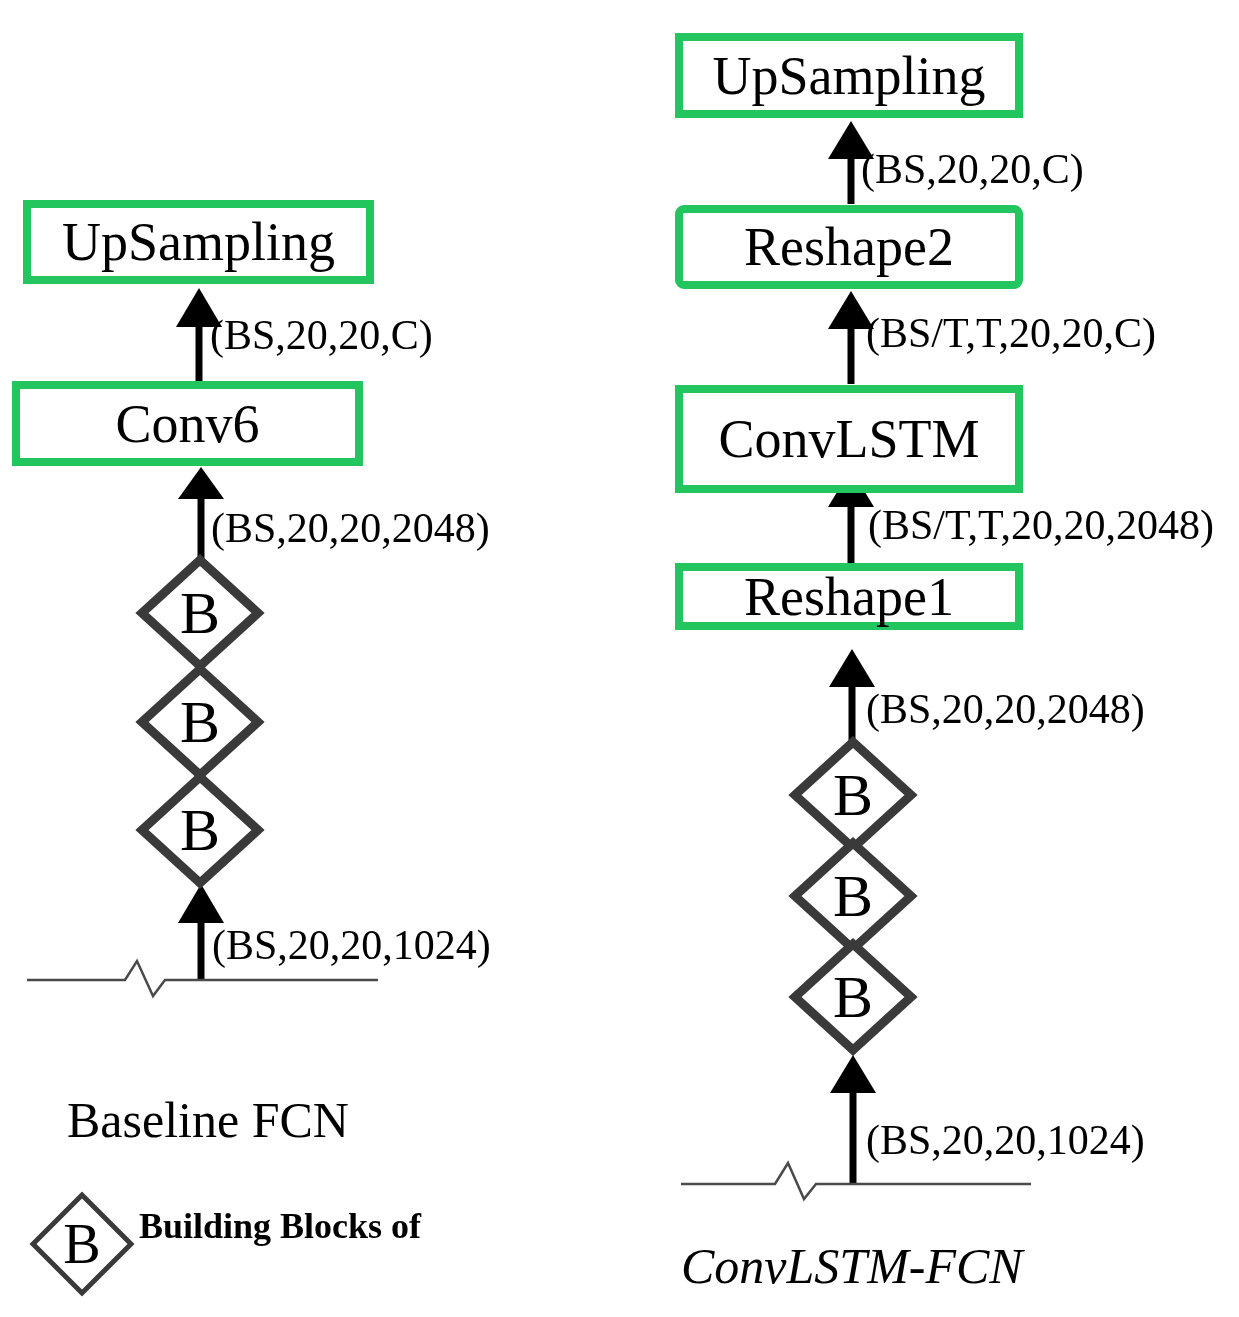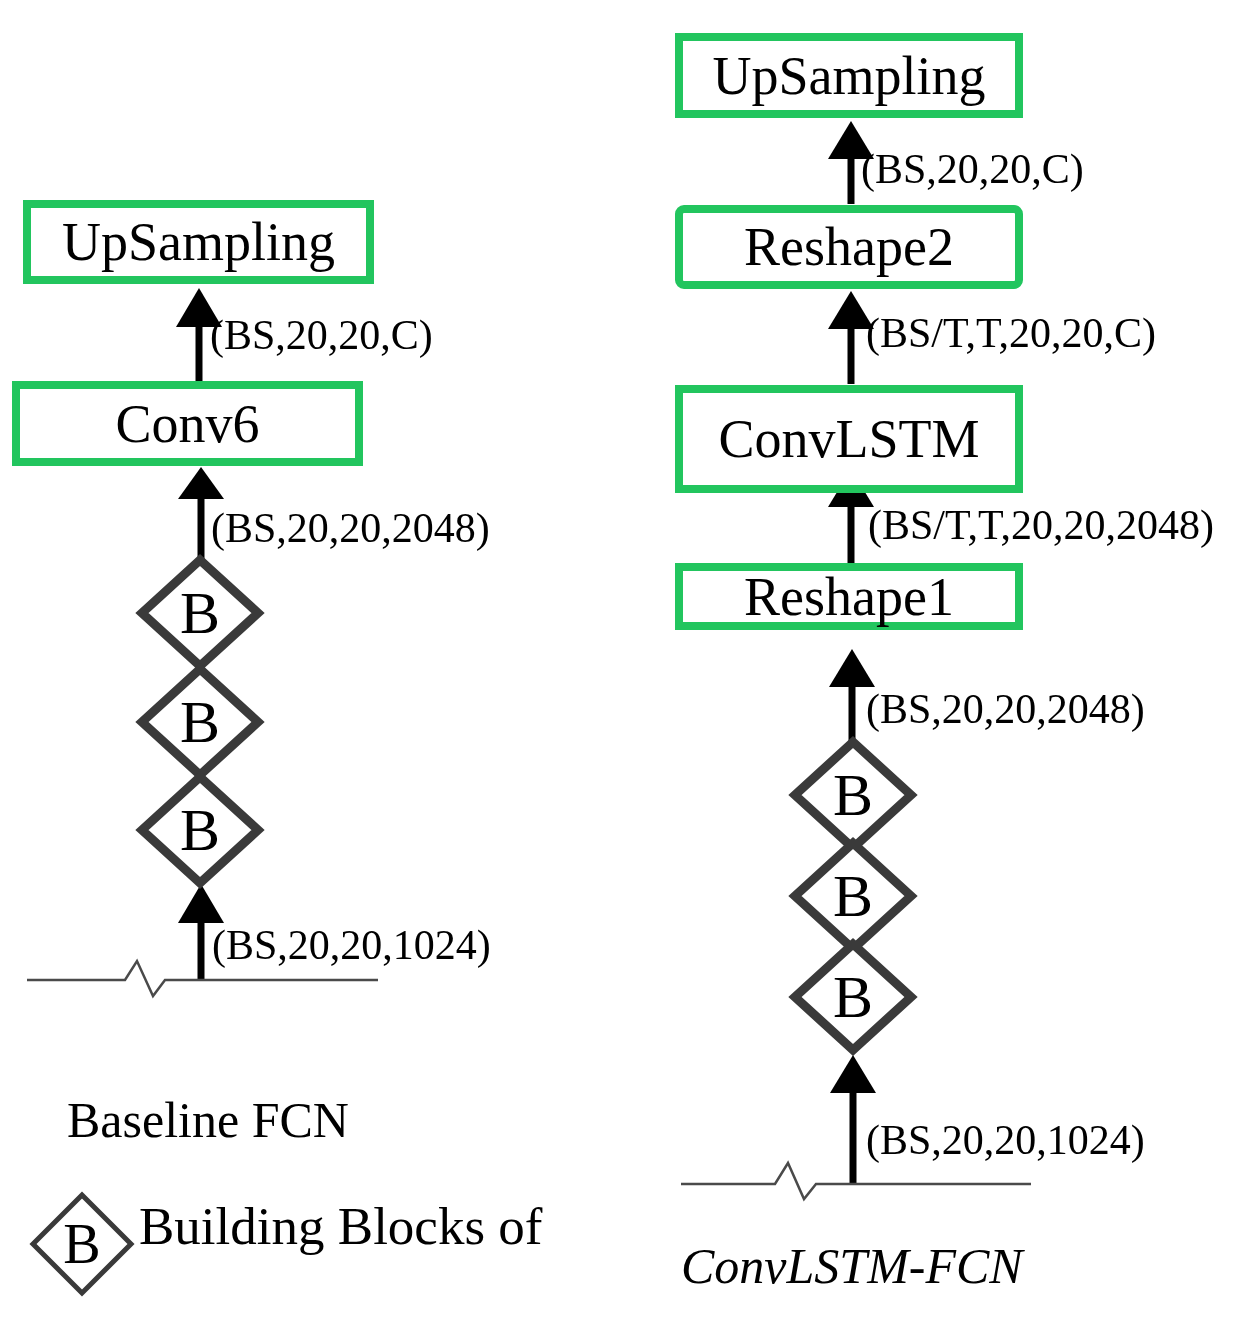--- a/index.html
+++ b/index.html
@@ -53,23 +53,24 @@
     white-space: nowrap;
   }
   .flow-title {
     position: absolute;
     font-size: 50px;
     line-height: 1.1;
     white-space: nowrap;
   }
   .legend-text {
     position: absolute;
-    font-size: 53px;
+    font-size: 36px;
     line-height: 46px;
     white-space: nowrap;
+    font-weight: bold;
   }
   .legend-text span {
     display: block;
   }
 </style>
 </head>
 <body>
 
 <div id="canvas">
 

